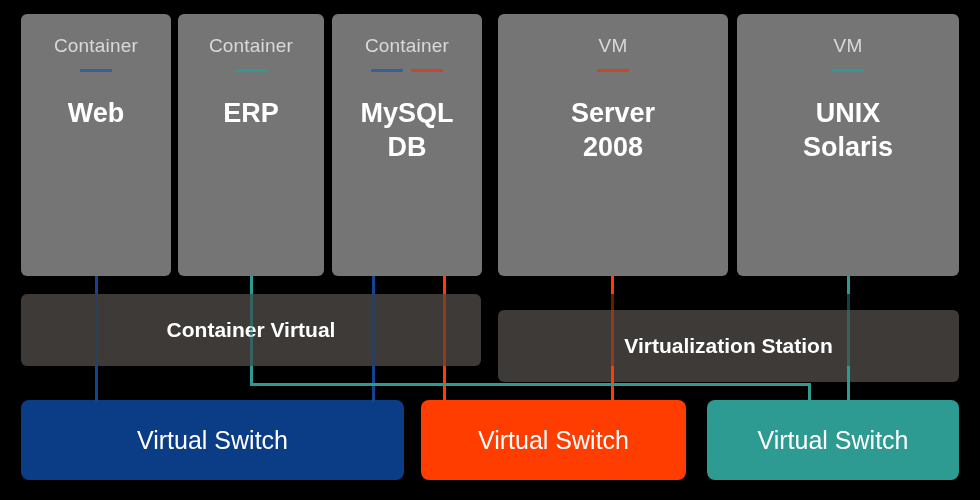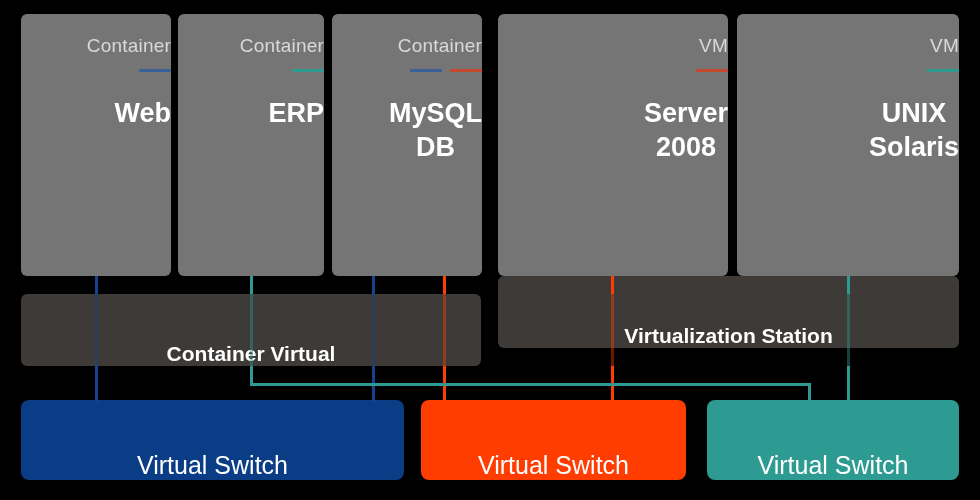--- a/index.html
+++ b/index.html
@@ -38,21 +38,21 @@
 
   
   .wire{position:absolute;}
   .wire-v{width:3px;}
   .wire-h{height:3px;}
   .wire-dim{opacity:.42;}
   .node-dot{position:absolute;width:11px;height:11px;border-radius:50%;opacity:.55;}
   .layer-wires{position:absolute;inset:0;pointer-events:none;}
   .layer-wires-front{z-index:5;}
   .layer-wires-back{z-index:1;}
-  .card,.station,.vswitch{z-index:3;align-items:flex-end;}
+  .card,.station,.vswitch{z-index:3;}
 </style>
 </head>
 <body>
 
 <div id="stage">
 
   <div class="layer-wires layer-wires-back">
 
     <div class="wire wire-v wire-dim" style="left:95px;top:219px;height:57px;background:#14448f;"></div>
     <div class="node-dot" style="left:91px;top:209px;background:#14448f;"></div>
@@ -110,21 +110,21 @@
     <div class="card-type">VM</div>
     <div class="dashes">
       <span class="dash" style="background:#2e9b93;"></span>
     </div>
     <div class="card-name">UNIX<br>Solaris</div>
   </div>
 
   <div class="station" style="left:21px;top:294px;width:460px;height:72px;">
     <span>Container Virtual</span>
   </div>
-  <div class="station" style="left:498px;top:276px;width:461px;height:72px;">
+  <div class="station" style="left:498px;top:310px;width:461px;height:72px;">
     <span>Virtualization Station</span>
   </div>
 
   <div class="layer-wires layer-wires-front">
 
     <div class="wire wire-v" style="left:95px;top:276px;height:18px;background:#14448f;"></div>
     <div class="wire wire-v wire-dim" style="left:95px;top:294px;height:72px;background:#14448f;"></div>
     <div class="wire wire-v" style="left:95px;top:366px;height:36px;background:#14448f;"></div>
 
     <div class="wire wire-v" style="left:372px;top:276px;height:18px;background:#14448f;"></div>

